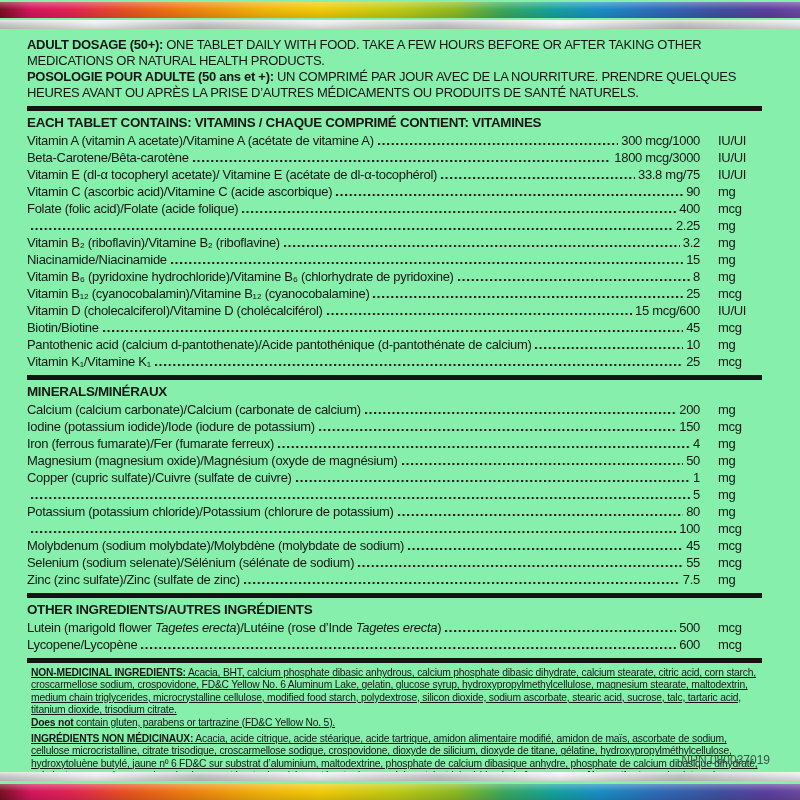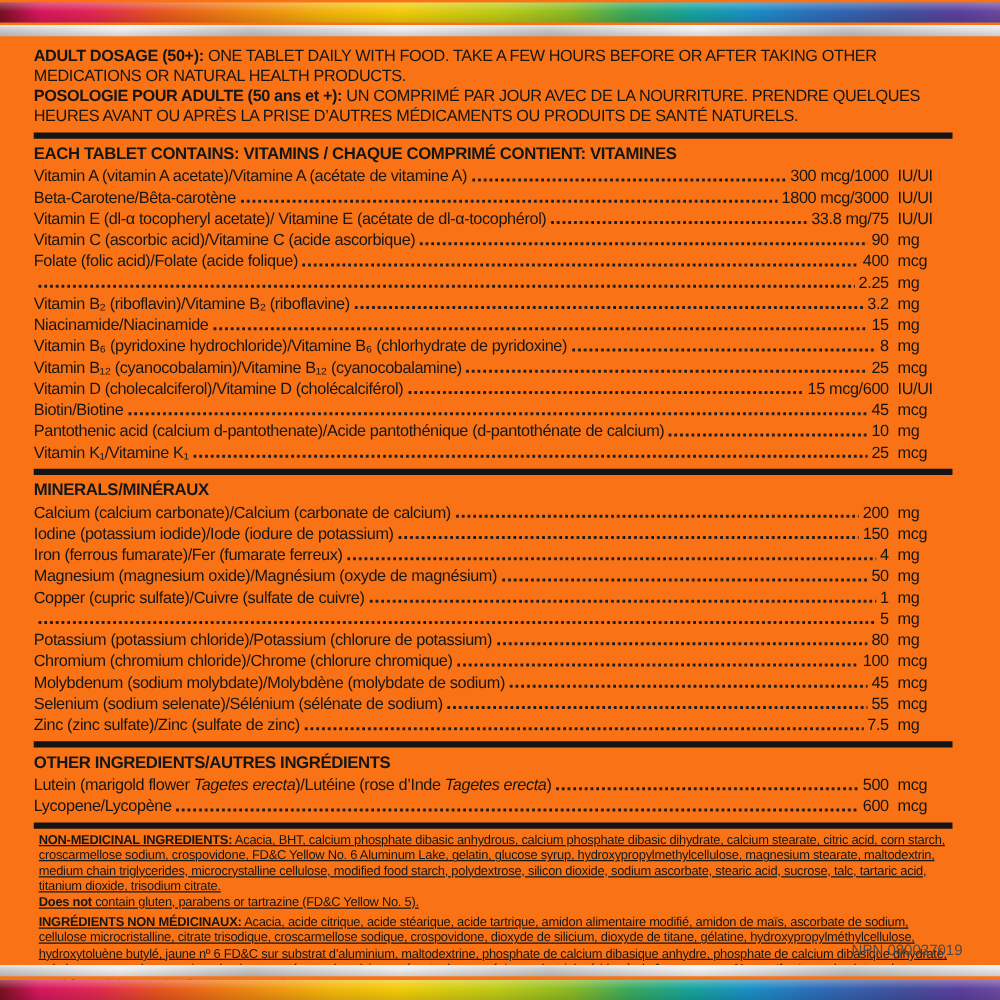--- a/index.html
+++ b/index.html
@@ -1,19 +1,19 @@
 <!DOCTYPE html>
 <html><head>
 <meta charset="utf-8">
 <style>
   html,body{margin:0;padding:0;background:#ffffff;}
   .label-page{
     position:relative;
     width:800px;height:800px;
-    background:#f97316;
+    background:#86efac;
     overflow:hidden;
     font-family:"Liberation Sans","DejaVu Sans",sans-serif;
     color:#161616;
     letter-spacing:-0.3px;
   }
   
   .rainbow{
     height:16px;
     background:
       linear-gradient(180deg, rgba(255,255,255,.30) 0%, rgba(255,255,255,0) 45%, rgba(0,0,0,.12) 100%),
@@ -42,21 +42,21 @@
   .row{display:flex;align-items:center;height:17px;font-size:13px;line-height:17px;}
   .nm{white-space:nowrap;}
   .it{font-style:italic;}
   .dots{
     flex:1;min-width:8px;height:4px;align-self:flex-end;
     margin:0 3px 3px 3px;
     background-image:radial-gradient(circle at 2px 2px,#1a1a1a 1.05px,transparent 1.4px);
     background-size:4.6px 4px;background-repeat:repeat-x;background-position:left bottom;
   }
   .amt{white-space:nowrap;text-align:right;}
-  .unit{width:44px;padding-left:7px;white-space:nowrap;}
+  .unit{width:44px;padding-left:18px;white-space:nowrap;}
   .fineprint{font-size:10.3px;line-height:12.4px;letter-spacing:-0.2px;margin-top:4px;}
   .fineprint p{margin:4px;text-decoration:underline;}
   .npn{position:absolute;right:30px;bottom:33px;font-size:12px;color:#4a4a4a;letter-spacing:0;}
 </style>
 </head>
 <body>
 
 <div class="label-page">
 
   <div class="top-bars">
@@ -201,21 +201,20 @@
           <span class="amt">5</span>
           <span class="unit">mg</span>
         </div>
       <div class="row">
           <span class="nm">Potassium (potassium chloride)/Potassium (chlorure de potassium)</span>
           <span class="dots"></span>
           <span class="amt">80</span>
           <span class="unit">mg</span>
         </div>
       <div class="row">
-          <span class="nm">Chromium (chromium chloride)/Chrome (chlorure chromique)</span>
           <span class="dots"></span>
           <span class="amt">100</span>
           <span class="unit">mcg</span>
         </div>
       <div class="row">
           <span class="nm">Molybdenum (sodium molybdate)/Molybdène (molybdate de sodium)</span>
           <span class="dots"></span>
           <span class="amt">45</span>
           <span class="unit">mcg</span>
         </div>

